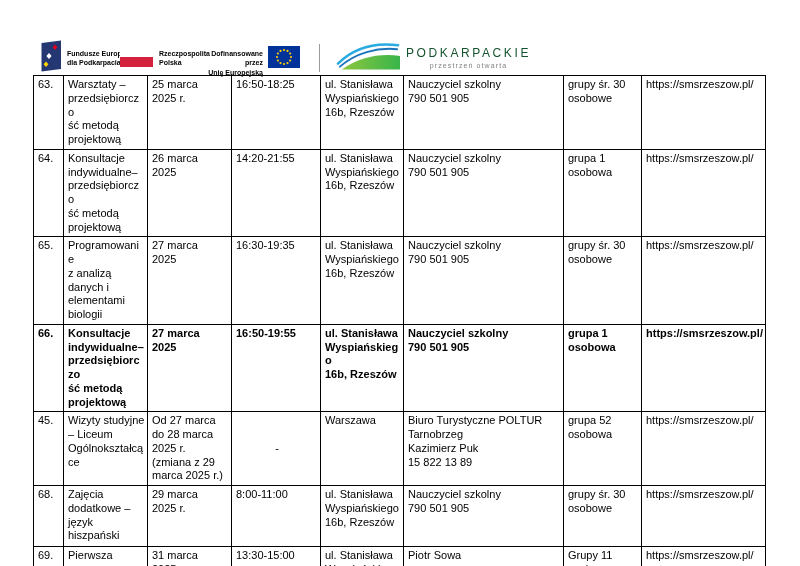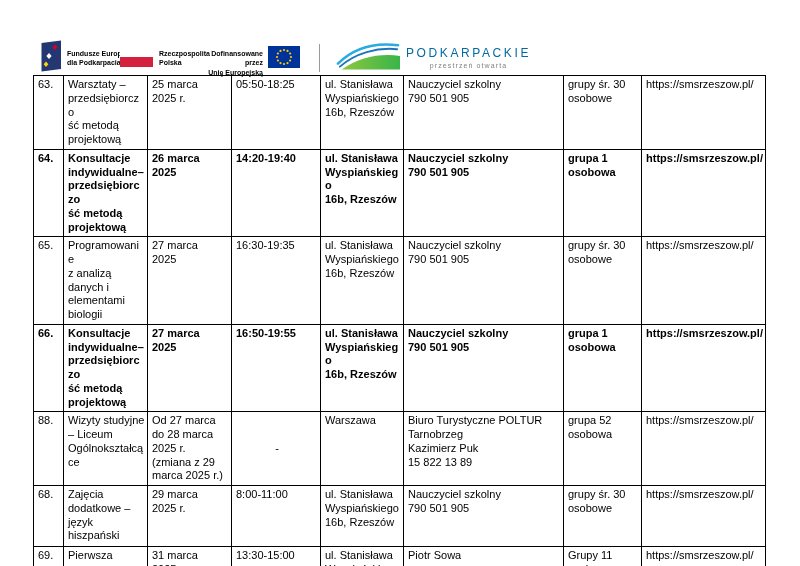--- a/index.html
+++ b/index.html
@@ -23,21 +23,21 @@
 
   .eu-group { left:205px; top:46px; }
   .eu-group .logo-txt { text-align:right; width:58px; margin-top:3px; }
   .eu-flag { width:32px; height:22px; display:block; margin-left:5px; }
 
   .hdr-sep { position:absolute; left:319px; top:44px; width:1px; height:28px; background:#9b9b9b; }
 
   .pk-group { left:336px; top:38px; }
   .pk-swoosh { width:64px; height:30px; display:block; margin-top:2px; }
   .pk-txt { margin-left:6px; margin-top:8px; }
-  .pk-title { font-size:12px; letter-spacing:2.6px; color:#0369a1; font-weight:normal; }
+  .pk-title { font-size:12px; letter-spacing:2.6px; color:#14532d; font-weight:normal; }
   .pk-sub { font-size:7px; letter-spacing:1.1px; color:#808285; text-align:center; margin-top:2px; }
 
   
   table.sched { position:absolute; left:33px; top:75px; width:732px; border-collapse:collapse; table-layout:fixed; }
   table.sched td { border:1px solid #000; vertical-align:top; font-size:11px; line-height:1.25;
                    padding:2px 2px 2px 4px; white-space:pre-line; overflow:hidden; word-wrap:break-word; }
   table.sched td.dash { vertical-align:middle; text-align:center; }
   col.c-no{width:30px} col.c-name{width:84px} col.c-date{width:84px} col.c-time{width:89px}
   col.c-loc{width:83px} col.c-contact{width:160px} col.c-group{width:78px} col.c-url{width:124px}
 </style>
@@ -130,40 +130,40 @@
     </colgroup>
     <tbody id="sched-body">
         <tr style="height: 56px;">
           <td>63.</td>
           <td>Warsztaty –
 przedsiębiorczo
 ść metodą
 projektową</td>
           <td>25 marca
 2025 r.</td>
-          <td>05:50-18:25</td>
+          <td>16:50-18:25</td>
           <td>ul. Stanisława
 Wyspiańskiego
 16b, Rzeszów</td>
           <td>Nauczyciel szkolny
 790 501 905</td>
           <td>grupy śr. 30
 osobowe</td>
           <td>https://smsrzeszow.pl/</td>
         </tr>
-        <tr style="height: 67px; font-weight: bold;">
+        <tr style="height: 67px;">
           <td>64.</td>
           <td>Konsultacje
 indywidualne–
 przedsiębiorczo
 ść metodą
 projektową</td>
           <td>26 marca
 2025</td>
-          <td>14:20-19:40</td>
+          <td>14:20-21:55</td>
           <td>ul. Stanisława
 Wyspiańskiego
 16b, Rzeszów</td>
           <td>Nauczyciel szkolny
 790 501 905</td>
           <td>grupa 1
 osobowa</td>
           <td>https://smsrzeszow.pl/</td>
         </tr>
         <tr style="height: 67px; margin-left: 28px;">
@@ -198,21 +198,21 @@
           <td>ul. Stanisława
 Wyspiańskiego
 16b, Rzeszów</td>
           <td>Nauczyciel szkolny
 790 501 905</td>
           <td>grupa 1
 osobowa</td>
           <td>https://smsrzeszow.pl/</td>
         </tr>
         <tr style="height: 70px;">
-          <td>88.</td>
+          <td>45.</td>
           <td>Wizyty studyjne
 – Liceum
 Ogólnokształcą
 ce</td>
           <td>Od 27 marca
 do 28 marca
 2025 r.
 (zmiana z 29
 marca 2025 r.)</td>
           <td class="dash">-</td>

